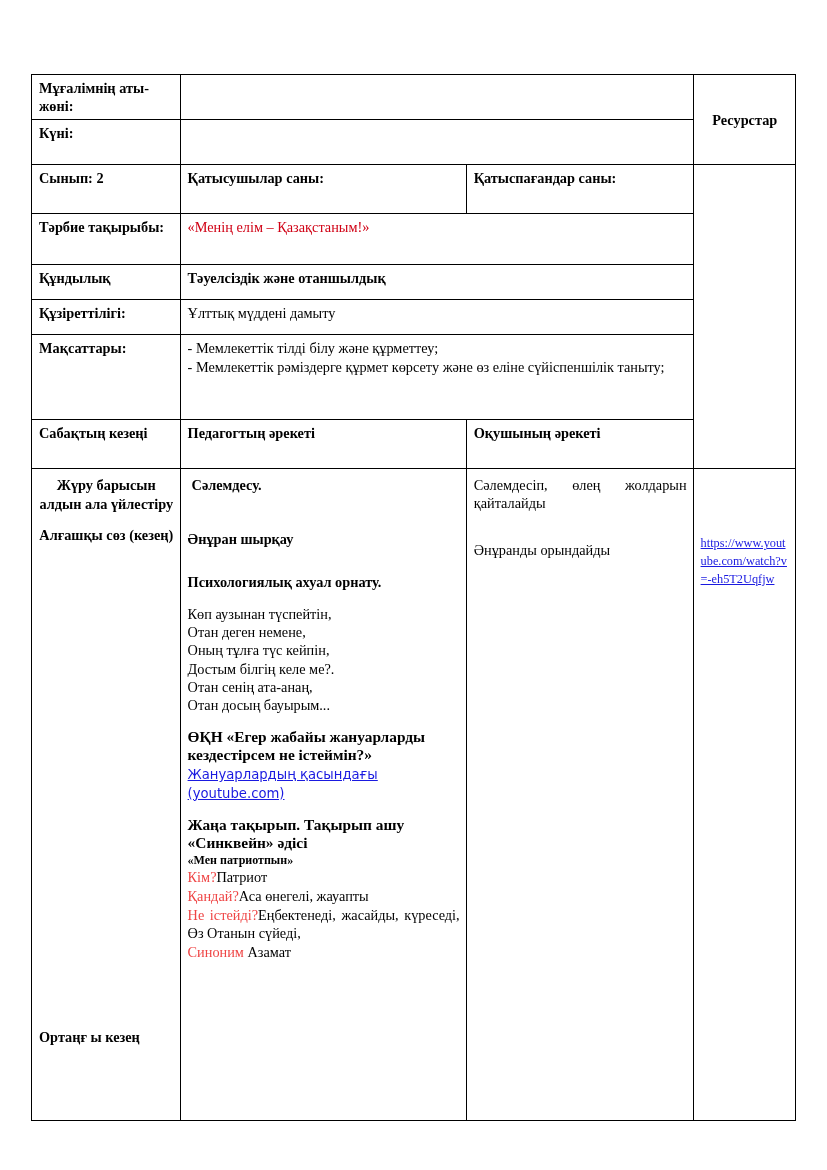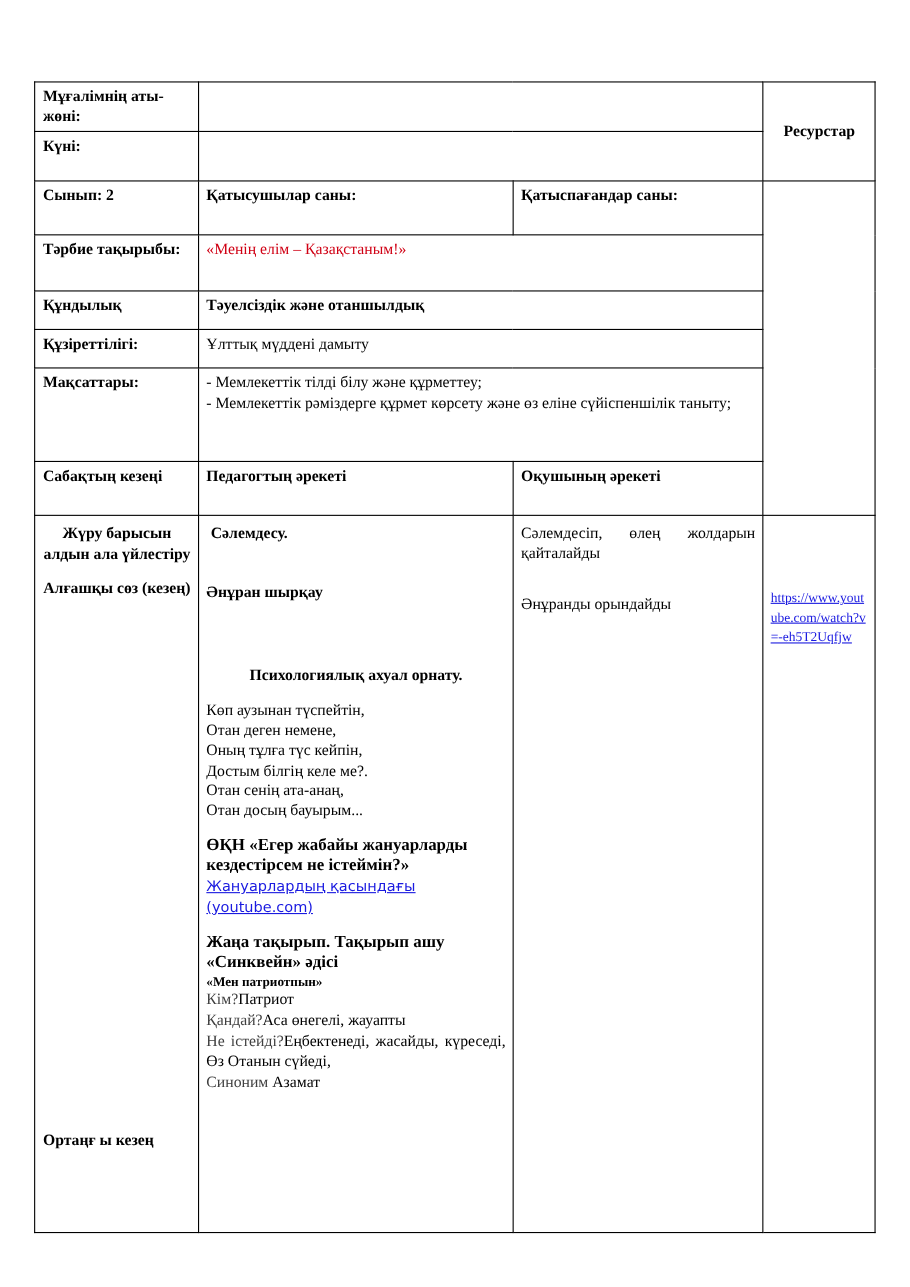--- a/index.html
+++ b/index.html
@@ -81,21 +81,21 @@
   .blk-head {
     font-weight: bold;
     font-size: 15.4px;
     line-height: 1.22;
   }
   .maroon {
     color: #000000;
     font-weight: bold;
     font-size: 12px;
   }
-  .steel { color: #404040; }
+  .steel { color: #ef4444; }
   .sync-line { line-height: 1.3; }
   .stage-label {
     font-weight: bold;
     line-height: 1.3;
   }
   .mid-stage {
     position: relative;
     height: 640px;
     text-align: center;
   }
@@ -177,21 +177,21 @@
           <div class="mid-stage">
             <div class="stage-label">Жүру барысын алдын ала үйлестіру</div>
             <div class="stage-label" style="margin-top:13px;">Алғашқы сөз (кезең)</div>
             <div class="inner stage-label">Ортаңғ ы кезең</div>
           </div>
         </td>
 
         <td class="pedagog-cell sp-top">
           <div class="b" style="padding-left:4px;">Сәлемдесу.</div>
           <div class="b" style="margin-top:36px;">Әнұран шырқау</div>
-          <div class="b" style="margin-top:56px;text-align:center;">Психологиялық ахуал орнату.</div>
+          <div class="b" style="margin-top:24px;">Психологиялық ахуал орнату.</div>
 
           <div class="poem">
             <div>Көп аузынан түспейтін,</div>
             <div>Отан деген немене,</div>
             <div>Оның тұлға түс кейпін,</div>
             <div>Достым білгің келе ме?.</div>
             <div>Отан сенің ата-анаң,</div>
             <div>Отан досың бауырым...</div>
           </div>
 

